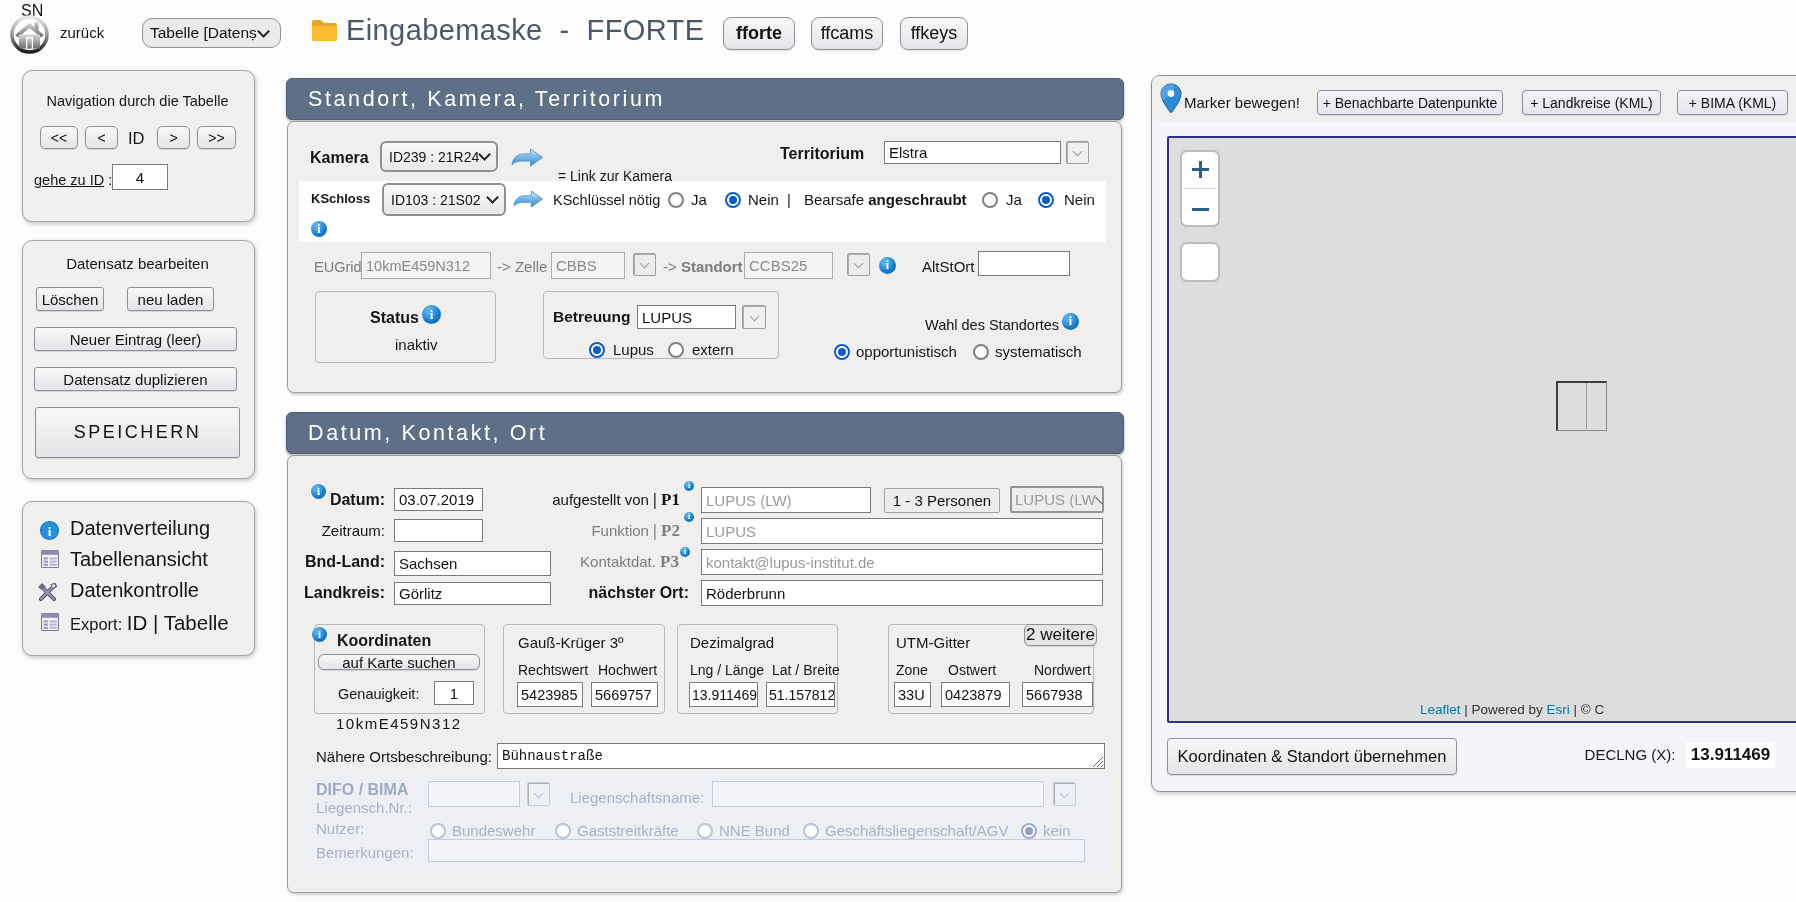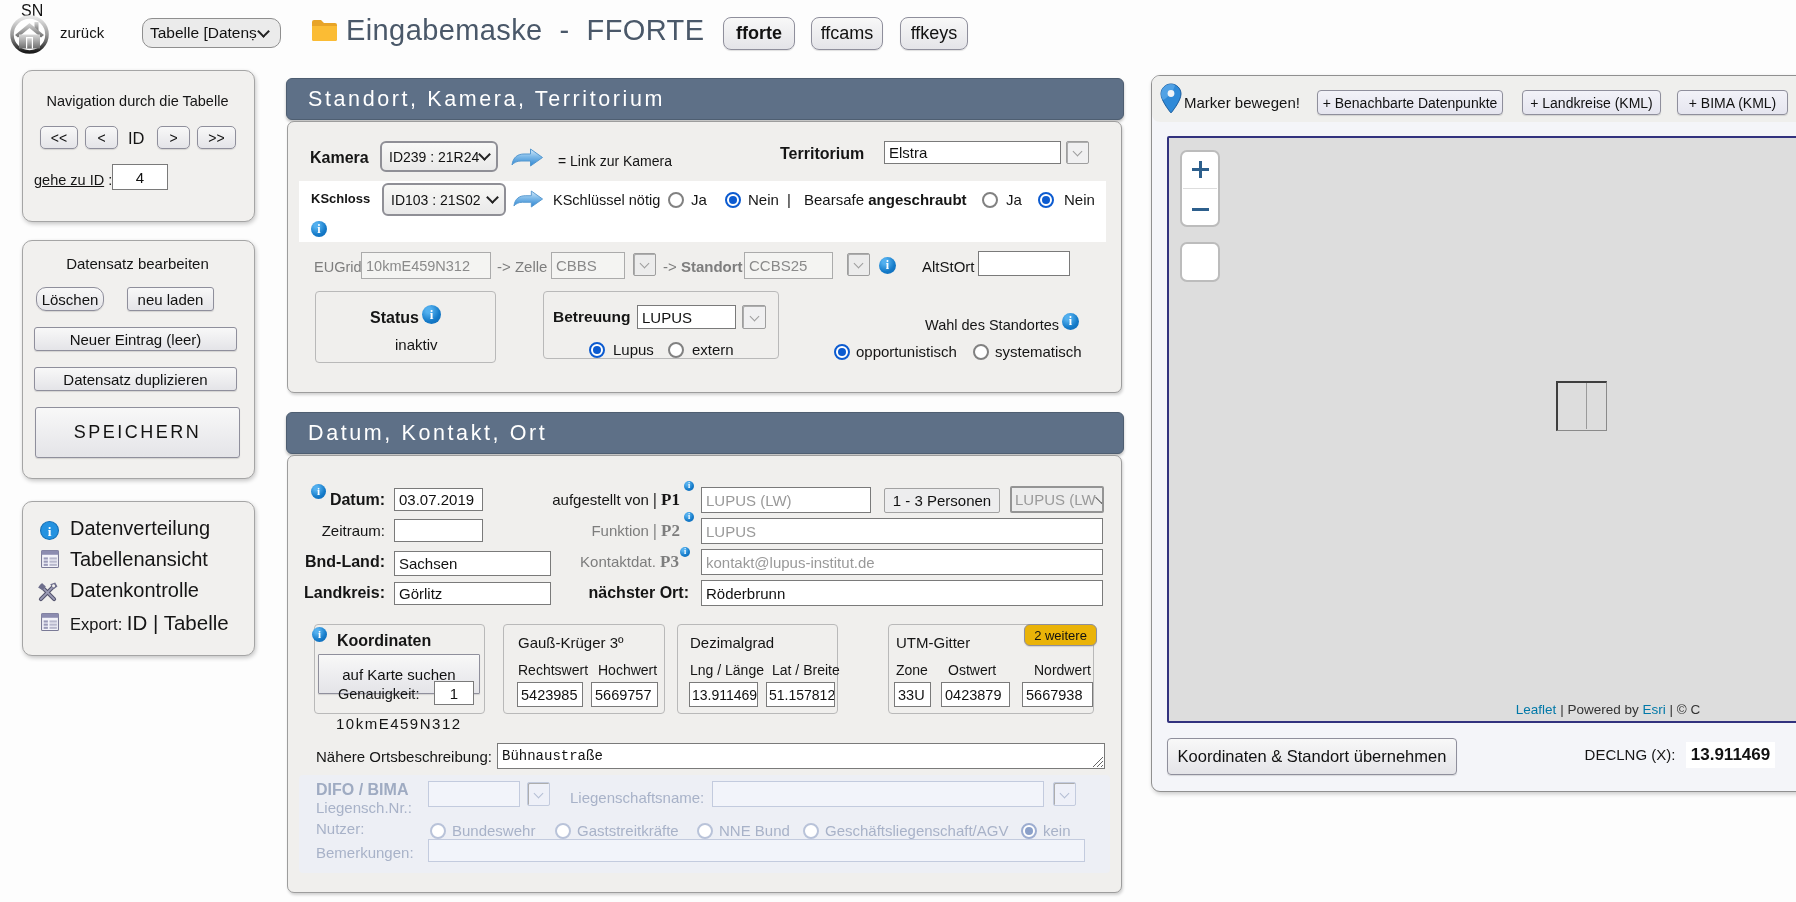--- a/index.html
+++ b/index.html
@@ -64,21 +64,21 @@
 <div class="btn" style="left:40px;top:126px;width:38px;height:23px;font-size:14px">&lt;&lt;</div>
 <div class="btn" style="left:85px;top:126px;width:33px;height:23px;font-size:14px">&lt;</div>
 <div class="lbl" style="left:128px;top:129px;font-size:16.5px">ID</div>
 <div class="btn" style="left:157px;top:126px;width:33px;height:23px;font-size:14px">&gt;</div>
 <div class="btn" style="left:197px;top:126px;width:39px;height:23px;font-size:14px">&gt;&gt;</div>
 <div class="lbl" style="left:34px;top:171px;font-size:14.5px"><span style="text-decoration:underline">gehe zu ID</span>&nbsp;:</div>
 <div class="inp" style="left:112px;top:164px;width:56px;height:26px;justify-content:center">4</div>
 
 <div class="sbox" style="top:240px;height:237px"></div>
 <div class="lbl ctr" style="left:22px;top:255px;width:231px">Datensatz bearbeiten</div>
-<div class="btn" style="left:36px;top:287px;width:68px;height:24px;border-radius:10px">Löschen</div>
+<div class="btn" style="left:36px;top:287px;width:68px;height:24px;border-radius:3px">Löschen</div>
 <div class="btn" style="left:127px;top:287px;width:87px;height:24px;border-radius:3px">neu laden</div>
 <div class="btn" style="left:34px;top:327px;width:203px;height:24px;border-radius:3px">Neuer Eintrag (leer)</div>
 <div class="btn" style="left:34px;top:367px;width:203px;height:24px;border-radius:3px">Datensatz duplizieren</div>
 <div class="btn" style="left:35px;top:407px;width:205px;height:51px;border-radius:3px;font-size:18px;letter-spacing:2.5px">SPEICHERN</div>
 
 <div class="sbox" style="top:501px;height:153px"></div>
 <svg style="position:absolute;left:40px;top:521px" width="19" height="19" viewBox="0 0 17 17">
   <circle cx="8.5" cy="8.5" r="8" fill="#2492e0"></circle>
   <circle cx="8.5" cy="8.5" r="8" fill="none" stroke="#1470b8" stroke-width="1"></circle>
   <text x="8.5" y="13" font-family="Liberation Serif" font-size="12" font-weight="bold" fill="#fff" text-anchor="middle">i</text>
@@ -128,21 +128,21 @@
 <svg style="position:absolute;left:511px;top:146px" width="33" height="23" viewBox="0 0 33 23">
   <defs>
       <linearGradient id="ag" x1="0" y1="0" x2="0" y2="1">
     <stop offset="0" stop-color="#d6ebfa"></stop>
         <stop offset="0.45" stop-color="#7db9e8"></stop>
         <stop offset="1" stop-color="#2f86d2"></stop>
   </linearGradient>
     </defs>
   <path d="M1 19 C2 11 7 8 13 8 L19.5 8 L19.5 3 L31.5 11.5 L19.5 20 L19.5 15 L10 15 C6 15 3 16.5 1 19 Z" fill="url(#ag)" stroke="#5598cf" stroke-width="1" stroke-linejoin="round"></path>
 </svg>
-<div class="lbl" style="left:558px;top:152px;font-size:14px">= Link zur Kamera</div>
+<div class="lbl" style="left:558px;top:167px;font-size:14px">= Link zur Kamera</div>
 <div class="lbl b" style="left:780px;top:145px;font-size:16px">Territorium</div>
 <div class="inp" style="left:884px;top:141px;width:177px;height:23px">Elstra</div>
 <div class="mini" style="left:1066px;top:141px">
     <span class="chev"></span>
   </div>
 
 <div style="position:absolute;left:299px;top:181px;width:807px;height:61px;background:#fff"></div>
 <div class="lbl b" style="left:311px;top:190px;font-size:13px">KSchloss</div>
 <div class="sel" style="left:382px;top:183px;width:124px;height:33px;font-size:14px;padding:0 7px">ID103 : 21S02<span class="chev" style="margin-left:auto"></span></div>
 <svg style="position:absolute;left:513px;top:188px" width="31" height="22" viewBox="0 0 33 23">
@@ -222,42 +222,42 @@
 <div class="inp" style="left:701px;top:549px;width:402px;height:26px;color:#999">kontakt@lupus-institut.de</div>
 
 <div class="lbl b" style="left:286px;top:584px;width:99px;text-align:right;font-size:16px">Landkreis:</div>
 <div class="inp" style="left:394px;top:582px;width:157px;height:23px">Görlitz</div>
 <div class="lbl b" style="left:480px;top:584px;width:209px;text-align:right;font-size:16px">nächster Ort:</div>
 <div class="inp" style="left:701px;top:580px;width:402px;height:26px">Röderbrunn</div>
 
 <div class="grpbox" style="left:314px;top:624px;width:171px;height:90px"></div>
 <div class="info" style="left:312px;top:627px;width:15px;height:15px;line-height:15px;font-size:11px">i</div>
 <div class="lbl b" style="left:337px;top:632px;font-size:16px">Koordinaten</div>
-<div class="btn" style="left:318px;top:654px;width:162px;height:40px;border-radius:1px">auf Karte suchen</div>
+<div class="btn" style="left:318px;top:654px;width:162px;height:16px;border-radius:6px">auf Karte suchen</div>
 <div class="lbl" style="left:338px;top:685px;font-size:14.5px">Genauigkeit:</div>
 <div class="inp" style="left:434px;top:681px;width:40px;height:24px;justify-content:center">1</div>
 <div class="lbl" style="left:336px;top:715px;font-size:15px;letter-spacing:1.5px">10kmE459N312</div>
 
 <div class="grpbox" style="left:503px;top:624px;width:162px;height:90px"></div>
 <div class="lbl" style="left:518px;top:634px">Gauß-Krüger 3º</div>
 <div class="lbl" style="left:518px;top:661px;font-size:14px">Rechtswert</div>
 <div class="lbl" style="left:598px;top:661px;font-size:14px">Hochwert</div>
 <div class="inp" style="left:517px;top:682px;width:66px;height:25px;font-size:14.5px;padding:0 3px">5423985</div>
 <div class="inp" style="left:591px;top:682px;width:67px;height:25px;font-size:14.5px;padding:0 3px">5669757</div>
 
 <div class="grpbox" style="left:677px;top:624px;width:161px;height:90px"></div>
 <div class="lbl" style="left:690px;top:634px">Dezimalgrad</div>
 <div class="lbl" style="left:690px;top:661px;font-size:14px">Lng / Länge</div>
 <div class="lbl" style="left:772px;top:661px;font-size:14px">Lat / Breite</div>
 <div class="inp" style="left:689px;top:682px;width:69px;height:25px;font-size:14px;padding:0 2px">13.911469</div>
 <div class="inp" style="left:766px;top:682px;width:69px;height:25px;font-size:14px;padding:0 2px">51.157812</div>
 
 <div class="grpbox" style="left:888px;top:624px;width:206px;height:90px"></div>
 <div class="lbl" style="left:896px;top:634px">UTM-Gitter</div>
-<div class="btn" style="left:1024px;top:624px;width:73px;height:22px;border-radius:6px;font-size:13px;background:#eab308">2 weitere</div>
+<div class="btn" style="left:1024px;top:624px;width:73px;height:22px;border-radius:6px;font-size:17px;background:#e5e5e5">2 weitere</div>
 <div class="lbl" style="left:896px;top:661px;font-size:14px">Zone</div>
 <div class="lbl" style="left:948px;top:661px;font-size:14px">Ostwert</div>
 <div class="lbl" style="left:1034px;top:661px;font-size:14px">Nordwert</div>
 <div class="inp" style="left:894px;top:682px;width:37px;height:25px;font-size:14.5px;padding:0 3px">33U</div>
 <div class="inp" style="left:941px;top:682px;width:69px;height:25px;font-size:14.5px;padding:0 3px">0423879</div>
 <div class="inp" style="left:1022px;top:682px;width:71px;height:25px;font-size:14.5px;padding:0 3px">5667938</div>
 
 <div class="lbl" style="left:316px;top:748px">Nähere Ortsbeschreibung:</div>
 <div class="inp" style="left:497px;top:743px;width:608px;height:26px;font-family:'Liberation Mono',monospace;font-size:14px">Bühnaustraße</div>
 <svg style="position:absolute;left:1093px;top:757px" width="10" height="10" viewBox="0 0 10 10">
@@ -307,16 +307,16 @@
 <div class="btn" style="left:1677px;top:90px;width:111px;height:25px;border-radius:4px;font-size:14px;background:linear-gradient(#f2f2f8,#e5e5ef)">+ BIMA (KML)</div>
 <div style="position:absolute;left:1167px;top:136px;width:684px;height:587px;background:#ddd;border:2px solid #32327e;border-radius:2px;box-sizing:border-box"></div>
 <div style="position:absolute;left:1180px;top:150px;width:40px;height:77px;background:#fff;border:2px solid #bcbcbc;border-radius:7px;box-sizing:border-box"></div>
 <div style="position:absolute;left:1183px;top:188px;width:34px;height:1px;background:#ddd"></div>
 <div style="position:absolute;left:1192px;top:168px;width:17px;height:3px;background:#2d5f8c"></div>
 <div style="position:absolute;left:1199px;top:161px;width:3px;height:17px;background:#2d5f8c"></div>
 <div style="position:absolute;left:1192px;top:208px;width:17px;height:3px;background:#2d5f8c"></div>
 <div style="position:absolute;left:1180px;top:242px;width:40px;height:40px;background:#fff;border:2px solid #bcbcbc;border-radius:7px;box-sizing:border-box"></div>
 <div style="position:absolute;left:1556px;top:381px;width:51px;height:50px;border:1px solid #8a8a8a;border-top:2px solid #3e3e3e;border-left:2px solid #3e3e3e;box-sizing:border-box"></div>
 <div style="position:absolute;left:1586px;top:383px;width:1px;height:46px;background:#9a9a9a"></div>
-<div style="position:absolute;left:1420px;top:702px;width:376px;height:16px;font-size:13.5px;color:#333;text-align:center;white-space:nowrap"><span style="color:#0078a8">Leaflet</span> | Powered by <span style="color:#0078a8">Esri</span> | © C</div>
+<div style="position:absolute;left:1420px;top:702px;width:376px;height:16px;font-size:13.5px;color:#333;text-align:left;white-space:nowrap"><span style="color:#0078a8">Leaflet</span> | Powered by <span style="color:#0078a8">Esri</span> | © C</div>
 <div class="btn" style="left:1167px;top:738px;width:290px;height:37px;border-radius:4px;font-size:16.5px">Koordinaten &amp; Standort übernehmen</div>
 <div class="lbl" style="left:1580px;top:746px;width:100px;text-align:center;font-size:15px">DECLNG (X):</div>
 <div style="position:absolute;left:1686px;top:742px;width:89px;height:26px;background:#fff;display:flex;align-items:center;justify-content:center;font-size:17px;font-weight:bold;color:#111">13.911469</div>
 
 </body></html>

